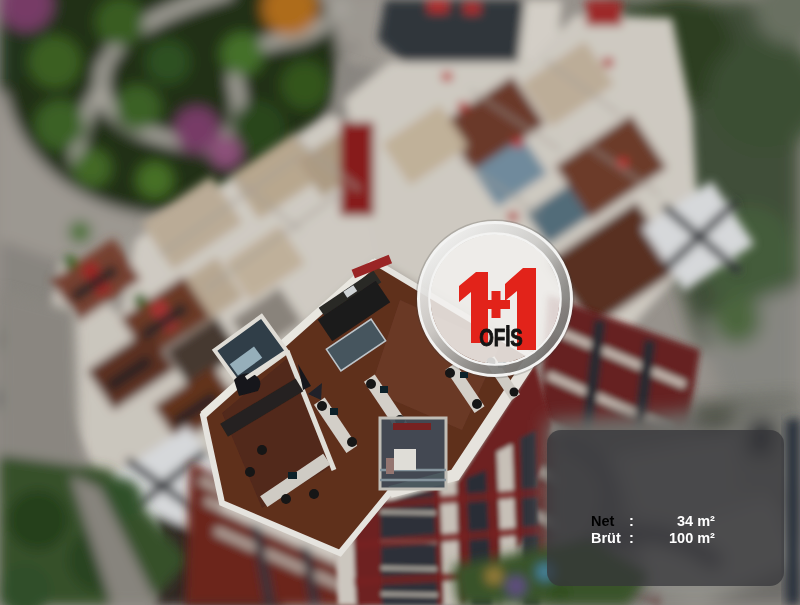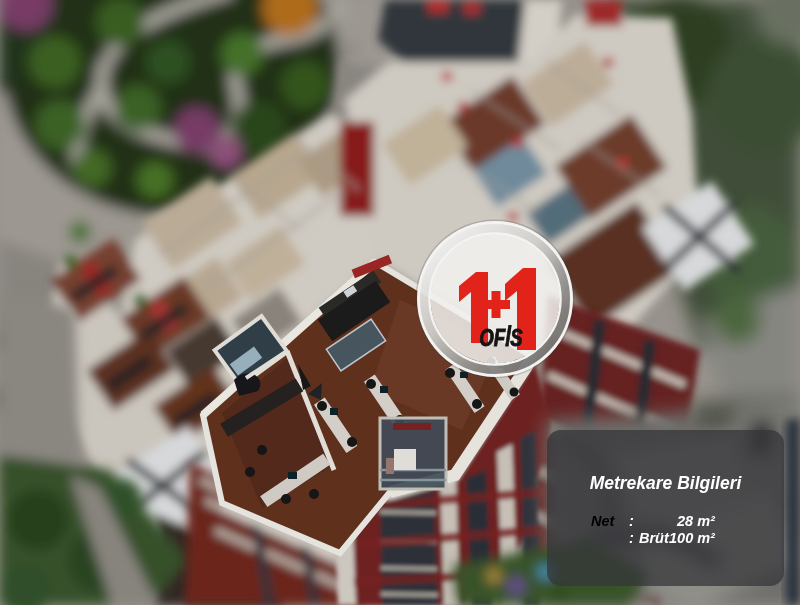--- a/index.html
+++ b/index.html
@@ -1,17 +1,17 @@
 <!DOCTYPE html>
 <html><head>
 <meta charset="utf-8">
 <style>
   html,body{margin:0;padding:0;}
   body{width:800px;height:605px;overflow:hidden;font-family:"Liberation Sans",sans-serif;background:#98948e;}
-  #scene{position:relative;width:800px;height:605px;font-style:italic;}
+  #scene{position:relative;width:800px;height:605px;}
   svg{position:absolute;top:0;left:0;}
 </style>
 </head>
 <body>
 <div id="scene">
 <svg width="800" height="605" viewBox="0 0 800 605">
   <defs>
     <filter id="b9" x="-30%" y="-30%" width="160%" height="160%">
           <feGaussianBlur stdDeviation="9"></feGaussianBlur>
         </filter>
@@ -413,22 +413,21 @@
       <path d="M 482,300 L 491.5,300 L 491.5,291 L 500.5,291 L 500.5,300 L 510,300 L 510,309 L 500.5,309 L 500.5,318 L 491.5,318 L 491.5,309 L 482,309 Z"></path>
       <path d="M 536,268 L 536,350 L 517,350 L 517,291 L 505,301 L 505,284 L 523,268 Z"></path>
     </g>
 
     <text x="501" y="346" font-weight="bold" font-size="24" fill="#141414" stroke="#141414" stroke-width="0.9" text-anchor="middle" transform="translate(501 346) scale(0.78 1) translate(-501 -346)">OFİS</text>
   </g>
 </svg>
 
 <div style="position:absolute;left:547px;top:430px;width:237px;height:156px;background:rgba(54,54,58,0.75);border-radius:14px;"></div>
 
-<div style="position:absolute;left:547px;top:473px;width:237px;text-align:center;color:#fff;font-weight:bold;font-size:17.5px;">Metrekare Bilgileri</div>
 
 <div style="position:absolute;left:591px;top:513px;color:#000000;font-weight:bold;font-size:14.5px;">Net</div>
 <div style="position:absolute;left:629px;top:513px;color:#fff;font-weight:bold;font-size:14.5px;">:</div>
-<div style="position:absolute;left:677px;top:513px;color:#fff;font-weight:bold;font-size:14.5px;">28 m²</div>
-
-<div style="position:absolute;left:591px;top:530px;color:#fff;font-weight:bold;font-size:14.5px;margin-left:48px;">Brüt</div>
+<div style="position:absolute;left:677px;top:513px;color:#fff;font-weight:bold;font-size:14.5px;">34 m²</div>
+
+<div style="position:absolute;left:591px;top:530px;color:#fff;font-weight:bold;font-size:14.5px;">Brüt</div>
 <div style="position:absolute;left:629px;top:530px;color:#fff;font-weight:bold;font-size:14.5px;">:</div>
 <div style="position:absolute;left:669px;top:530px;color:#fff;font-weight:bold;font-size:14.5px;">100 m²</div>
 </div>
 
 </body></html>

